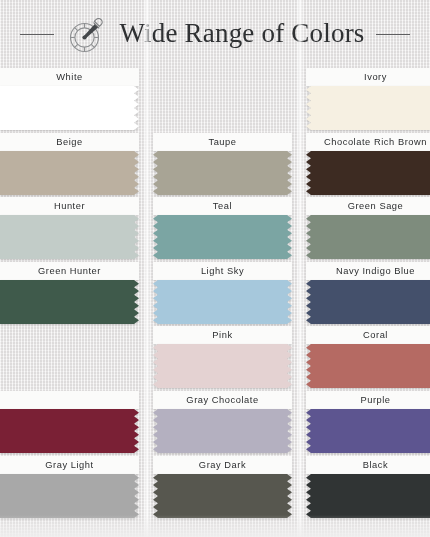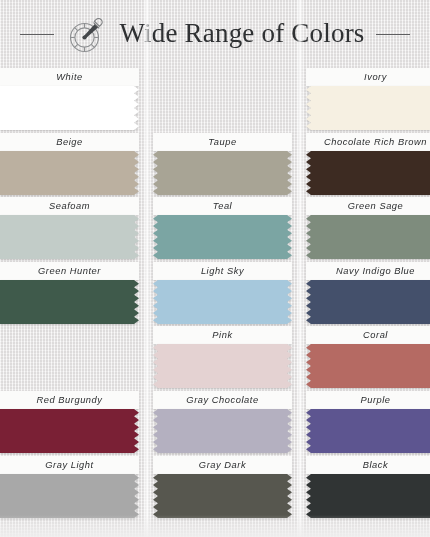--- a/index.html
+++ b/index.html
@@ -78,21 +78,20 @@
   
   .grid {
     position: absolute;
     left: 0;
     top: 68px;
     width: 430px;
   }
   .row {
     position: relative;
     height: 64.6px;
-    font-style: italic;
   }
   .row.last { height: 72px; padding-left: 16px; }
 
   .cell {
     position: absolute;
     top: 0;
     width: 139px;
     height: 62px;
   }
   .cell.c0 { left: 0px; }
@@ -249,21 +248,21 @@
           <div class="chip-wrap">
             <svg class="chip" viewBox="0 0 139 44" preserveAspectRatio="none">
               <path d="M 5 0 L 134 0 L 139 3.67 L 134 7.33 L 139 11.00 L 134 14.67 L 139 18.33 L 134 22.00 L 139 25.67 L 134 29.33 L 139 33.00 L 134 36.67 L 139 40.33 L 134 44.00 L 5 44 L 0 40.33 L 5 36.67 L 0 33.00 L 5 29.33 L 0 25.67 L 5 22.00 L 0 18.33 L 5 14.67 L 0 11.00 L 5 7.33 L 0 3.67 L 5 0.00 Z" fill="#3D2B22"></path>
             </svg>
           </div>
         </div>
       </div>
       <div class="row">
         <div class="cell c0" title="Seafoam">
           <div class="label-band"></div>
-          <div class="label">Seafoam</div>
+          <div class="label">Hunter</div>
           <div class="chip-wrap">
             <svg class="chip" viewBox="0 0 139 44" preserveAspectRatio="none">
               <path d="M 0 0 L 134 0 L 139 3.67 L 134 7.33 L 139 11.00 L 134 14.67 L 139 18.33 L 134 22.00 L 139 25.67 L 134 29.33 L 139 33.00 L 134 36.67 L 139 40.33 L 134 44.00 L 0 44 L 0 0 Z" fill="#C2CCC8"></path>
             </svg>
           </div>
         </div>
         <div class="cell c1" title="Teal">
           <div class="label-band"></div>
           <div class="label">Teal</div>
           <div class="chip-wrap">
@@ -327,21 +326,20 @@
           <div class="chip-wrap">
             <svg class="chip" viewBox="0 0 139 44" preserveAspectRatio="none">
               <path d="M 5 0 L 134 0 L 139 3.67 L 134 7.33 L 139 11.00 L 134 14.67 L 139 18.33 L 134 22.00 L 139 25.67 L 134 29.33 L 139 33.00 L 134 36.67 L 139 40.33 L 134 44.00 L 5 44 L 0 40.33 L 5 36.67 L 0 33.00 L 5 29.33 L 0 25.67 L 5 22.00 L 0 18.33 L 5 14.67 L 0 11.00 L 5 7.33 L 0 3.67 L 5 0.00 Z" fill="#B56A63"></path>
             </svg>
           </div>
         </div>
       </div>
       <div class="row">
         <div class="cell c0" title="Red Burgundy">
           <div class="label-band"></div>
-          <div class="label">Red Burgundy</div>
           <div class="chip-wrap">
             <svg class="chip" viewBox="0 0 139 44" preserveAspectRatio="none">
               <path d="M 0 0 L 134 0 L 139 3.67 L 134 7.33 L 139 11.00 L 134 14.67 L 139 18.33 L 134 22.00 L 139 25.67 L 134 29.33 L 139 33.00 L 134 36.67 L 139 40.33 L 134 44.00 L 0 44 L 0 0 Z" fill="#7A2035"></path>
             </svg>
           </div>
         </div>
         <div class="cell c1" title="Gray Lavender">
           <div class="label-band"></div>
           <div class="label">Gray Chocolate</div>
           <div class="chip-wrap">

